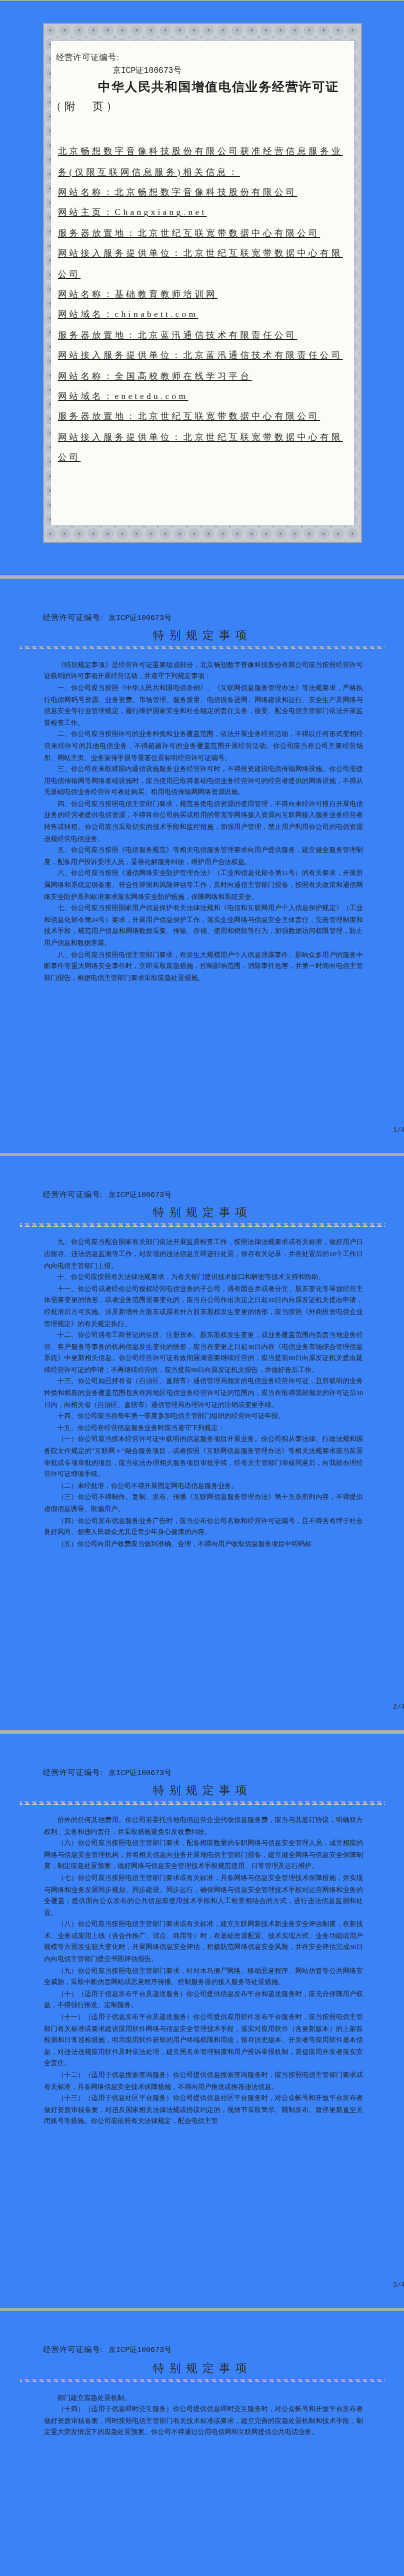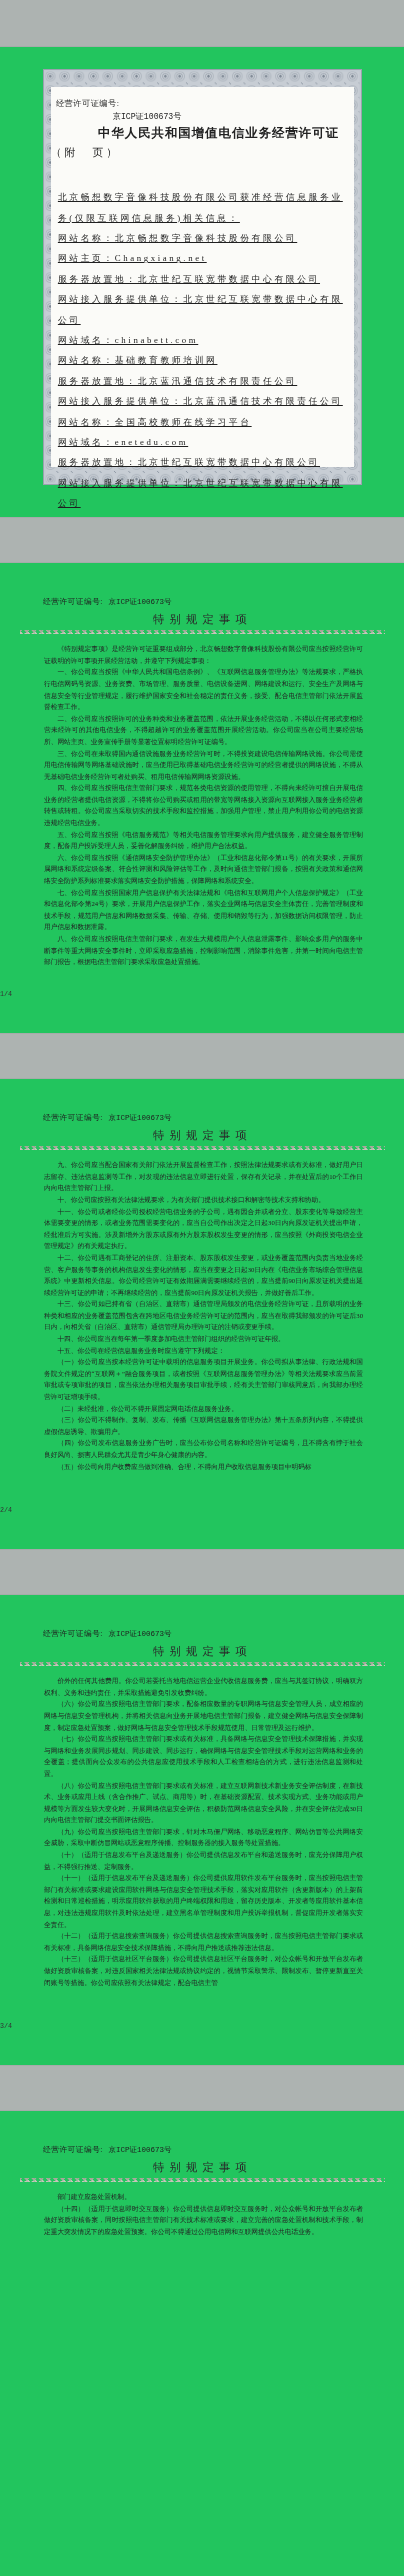--- a/index.html
+++ b/index.html
@@ -1,19 +1,19 @@
 <!DOCTYPE html>
 <html style="font-size:8.2px"><head>
 <meta charset="utf-8">
 <style>
   html,body{margin:0;padding:0;background:#adb3b1;}
   body{font-family:"Liberation Serif","DejaVu Serif",serif;color:#1f1f1f;}
   .stack{width:405px;margin:0 auto;padding-top:1px;}
-  .page{width:405px;height:470px;background:#22c55e;position:relative;margin-bottom:3.6px;overflow:hidden;
-        box-shadow:0 0 1px rgba(0,0,0,.25);margin-top:46px;}
+  .page{width:405px;height:574px;background:#3b82f6;position:relative;margin-bottom:3.6px;overflow:hidden;
+        box-shadow:0 0 1px rgba(0,0,0,.25);}
   
   .cert-frame{position:absolute;left:43px;right:43px;top:21.6px;bottom:32px;
     background-color:#c7cdd4;
     background-image:
       radial-gradient(circle at 7.2px 7.2px,#7e8894 1px,transparent 1.5px),
       radial-gradient(circle at 7.2px 7.2px,transparent 2.1px,#97a0ab 2.6px,transparent 3.6px),
       radial-gradient(circle at 7.2px 7.2px,transparent 4.1px,#aab2bb 4.6px,transparent 5.7px),
       radial-gradient(circle at 0 0,#8d97a3 1px,transparent 1.5px),
       radial-gradient(circle at 14.4px 14.4px,#8d97a3 1px,transparent 1.5px);
     background-size:14.4px 14.4px;
@@ -33,21 +33,21 @@
   .zigzag{height:3.6px;margin:3.1px 19.6px 0 19.6px;
     background-image:
       linear-gradient(135deg,#a9a89c 25%,transparent 25%),
       linear-gradient(225deg,#a9a89c 25%,transparent 25%),
       linear-gradient(315deg,#c6c5ba 25%,transparent 25%),
       linear-gradient(45deg,#c6c5ba 25%,transparent 25%);
     background-position:0 0,0 0,0 100%,0 100%;
     background-size:7.2px 3.6px;background-repeat:repeat-x;}
   .prov-body{margin:9.3px 42px 0 44px;font-size:6.7px;line-height:11.6px;text-align:justify;color:#232323;}
   .prov-body p{margin:0;text-indent:2em;}
-  .page-footer{position:absolute;left:0;right:0;bottom:35px;text-align:left;font-size:6.7px;color:#333;
+  .page-footer{position:absolute;left:0;right:0;bottom:19px;text-align:right;font-size:6.7px;color:#333;
     font-family:"Liberation Mono","DejaVu Sans Mono",monospace;}
 </style>
 </head>
 <body>
 
 <div class="stack">
 
   <section class="page">
     <div class="cert-frame">
       <div class="cert-inner">
@@ -55,22 +55,22 @@
         <div class="cert-no-value">京ICP证100673号</div>
         <h1 class="cert-title">中华人民共和国增值电信业务经营许可证</h1>
         <h2 class="cert-subtitle">（附　页）</h2>
         <div class="cert-body">
 
         <p>北京畅想数字音像科技股份有限公司获准经营信息服务业务(仅限互联网信息服务)相关信息：</p>
             <p>网站名称：北京畅想数字音像科技股份有限公司</p>
             <p>网站主页：Changxiang.net</p>
             <p>服务器放置地：北京世纪互联宽带数据中心有限公司</p>
             <p>网站接入服务提供单位：北京世纪互联宽带数据中心有限公司</p>
+            <p>网站名称：基础教育教师培训网</p>
             <p>网站域名：chinabett.com</p>
-            <p>网站名称：基础教育教师培训网</p>
             <p>服务器放置地：北京蓝汛通信技术有限责任公司</p>
             <p>网站接入服务提供单位：北京蓝汛通信技术有限责任公司</p>
             <p>网站名称：全国高校教师在线学习平台</p>
             <p>网站域名：enetedu.com</p>
             <p>服务器放置地：北京世纪互联宽带数据中心有限公司</p>
             <p>网站接入服务提供单位：北京世纪互联宽带数据中心有限公司</p>
           </div>
       </div>
     </div>
   </section>

